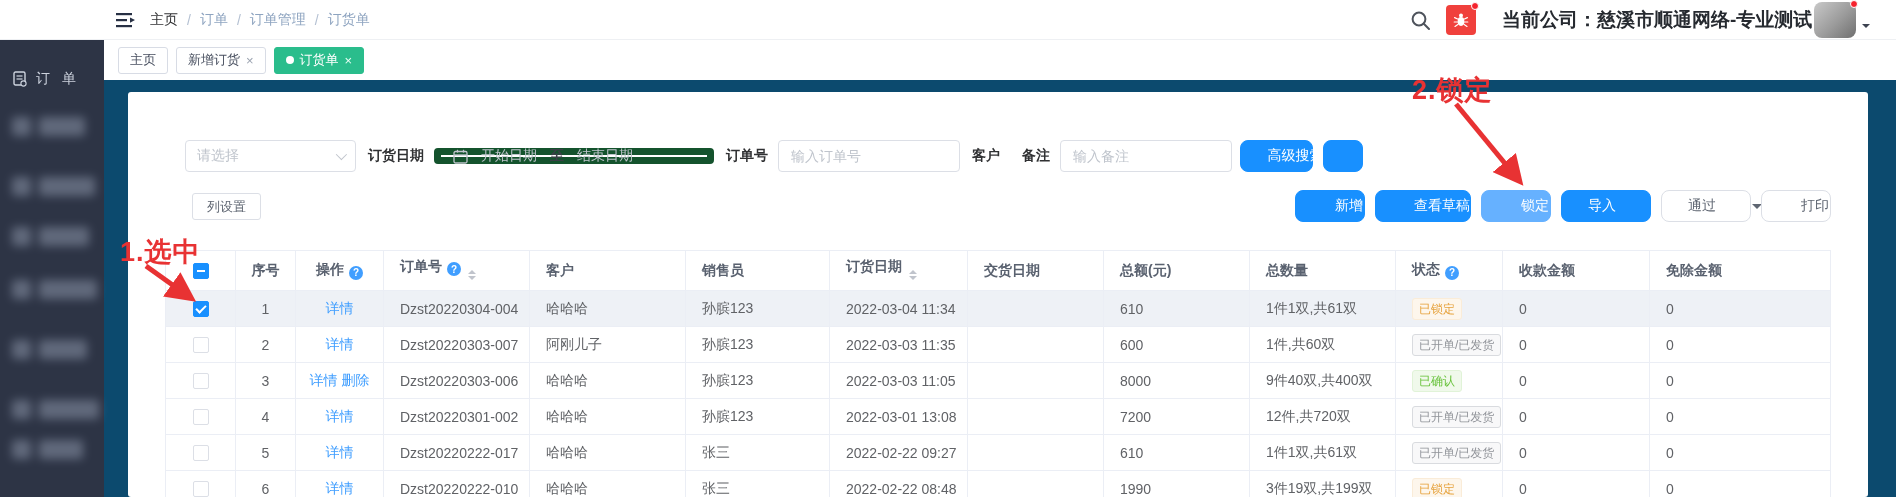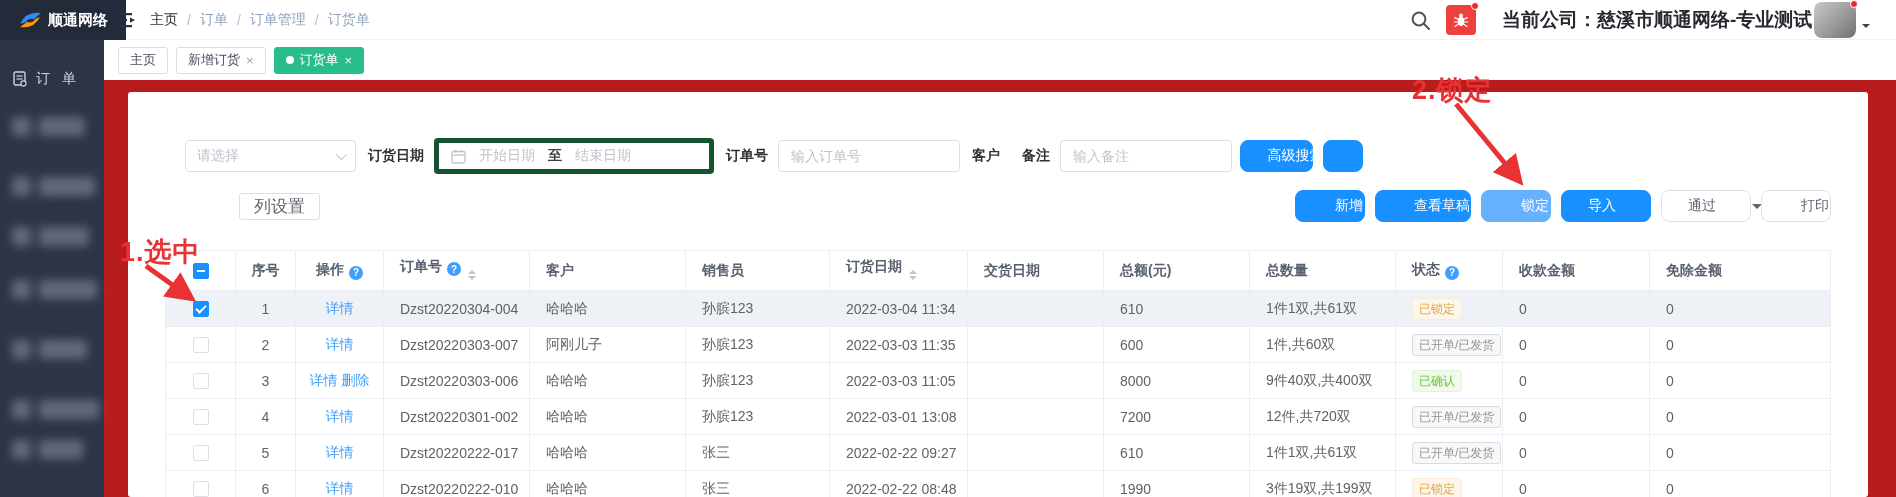--- a/index.html
+++ b/index.html
@@ -36,45 +36,45 @@
 
   
   .tabbar{position:absolute;left:104px;top:40px;width:1792px;height:40px;background:#fff;display:flex;align-items:center;padding-left:14px;gap:8px;z-index:3;}
   .tab{height:27px;display:flex;align-items:center;padding:0 11px;border:1px solid #d8dce5;border-radius:3px;background:#fff;font-size:13px;color:#495060;cursor:pointer;gap:6px;}
   .tab .tab-x{font-size:13px;color:#9aa2af;cursor:pointer;}
   .tab.active{background:var(--tab-active);border-color:var(--tab-active);color:#fff;}
   .tab.active .tab-x{color:#eafff6;}
   .tab .dot{width:8px;height:8px;border-radius:50%;background:#fff;}
 
   
-  .content{position:absolute;left:104px;top:80px;right:0;bottom:0;background:#b91c1c;}
+  .content{position:absolute;left:104px;top:80px;right:0;bottom:0;background:#0c4a6e;}
   .card{position:absolute;left:24px;top:12px;right:28px;bottom:0;background:#fff;border-radius:3px;}
 
   
   .filter{position:absolute;top:48px;left:57px;height:32px;display:flex;align-items:center;font-size:14px;}
   .flabel{font-weight:700;color:#303133;margin:0 10px 0 12px;white-space:nowrap;}
   .sel{width:171px;height:32px;border:1px solid #dcdfe6;border-radius:4px;display:flex;align-items:center;justify-content:space-between;padding:0 11px;cursor:pointer;background:#fff;}
   .ph{color:#bfc4cc;}
   .chev{width:8px;height:8px;border-right:1.5px solid #c0c4cc;border-bottom:1.5px solid #c0c4cc;transform:rotate(45deg) translateY(-2px);}
-  .daterange{width:280px;height:36px;border:5px solid #14532d;border-radius:4px;display:flex;align-items:center;padding:0 12px;gap:13px;background:#fff;cursor:pointer;}
+  .daterange{width:280px;height:16px;border:7px solid #14532d;border-radius:4px;display:flex;align-items:center;padding:0 12px;gap:13px;background:#fff;cursor:pointer;}
   .daterange .to{color:#3a3f47;font-weight:700;}
   .fin{height:32px;border:1px solid #dcdfe6;border-radius:4px;padding:0 12px;font-size:14px;color:#606266;outline:none;background:#fff;font-family:inherit;}
   .fin::placeholder{color:#bfc4cc;}
   .w-order{width:182px;} .w-cust{width:170px;} .w-remark{width:172px;}
   .btn{height:32px;border-radius:8px;font-size:14px;border:1px solid transparent;display:flex;align-items:center;justify-content:center;cursor:pointer;font-family:inherit;white-space:nowrap;padding-left:38px;}
   .btn.primary{background:var(--accent);border-color:var(--accent);color:#fff;}
   .btn.lightblue{background:#66b1ff;border-color:#66b1ff;color:#fff;}
   .btn.plain{background:#fff;border-color:#dcdfe6;color:#5f6672;}
   .adv{width:73px;margin-left:8px;}
   .sbtn{width:38px;margin-left:10px;}
   .dcaret{width:0;height:0;border:5px solid transparent;border-top-color:currentColor;margin-left:8px;margin-top:6px;}
 
   
   .toolbar{position:absolute;top:98px;left:37px;right:37px;height:32px;}
-  .colset{position:absolute;left:27px;top:3px;height:27px;padding:0 14px;border:1px solid #dcdfe6;border-radius:3px;background:#fff;color:#5f6672;font-size:17px;display:flex;align-items:center;cursor:pointer;margin-left:47px;}
+  .colset{position:absolute;left:27px;top:3px;height:27px;padding:0 14px;border:1px solid #dcdfe6;border-radius:3px;background:#fff;color:#5f6672;font-size:13px;display:flex;align-items:center;cursor:pointer;}
   .btn-group{position:absolute;right:0;top:0;display:flex;gap:10px;}
   .w70{width:70px;} .w96{width:96px;} .w90{width:90px;gap:28px;}
 
   
   .table-wrap{position:absolute;left:37px;right:37px;top:158px;bottom:0;overflow:hidden;}
   table{width:100%;border-collapse:collapse;table-layout:fixed;}
   th,td{border:1px solid #ebeef5;font-size:14px;padding:0 4px 0 16px;text-align:left;white-space:nowrap;overflow:hidden;}
   th{height:40px;font-weight:700;color:#59616f;background:#fff;}
   td{height:36px;color:#606266;}
   .c{text-align:center;padding:0 2px;}
@@ -101,27 +101,20 @@
   
   .anno{position:absolute;font-size:27px;font-weight:700;color:var(--anno);z-index:99;letter-spacing:1px;white-space:nowrap;}
   #anno1{left:120px;top:234px;}
   #anno2{left:1412px;top:72px;}
   #arrows{position:absolute;left:0;top:0;width:1896px;height:497px;z-index:98;pointer-events:none;}
 </style>
 </head>
 <body>
 
 <header class="topbar">
-  <div class="logo">
-    <svg width="24" height="20" viewBox="0 0 24 20">
-      <path d="M2 14 Q8 1 23 3 L16 9 Q10 7.5 8 12 Z" fill="#2d8cf0"></path>
-      <path d="M22 7 Q16 19 2 17 L9 12 Q15 13.5 17 9 Z" fill="#ff9900"></path>
-    </svg>
-    <span>顺通网络</span>
-  </div>
   <span class="collapse">
     <svg width="20" height="18" viewBox="0 0 20 18">
       <rect x="0" y="2" width="16" height="2.2" fill="#273044"></rect>
       <rect x="0" y="8" width="11" height="2.2" fill="#273044"></rect>
       <rect x="0" y="14" width="16" height="2.2" fill="#273044"></rect>
       <path d="M14 6.5 L19 9.1 L14 11.7 Z" fill="#273044"></path>
     </svg>
   </span>
   <nav class="breadcrumb" id="breadcrumb">
       <span class="bc-item first">主页</span>

